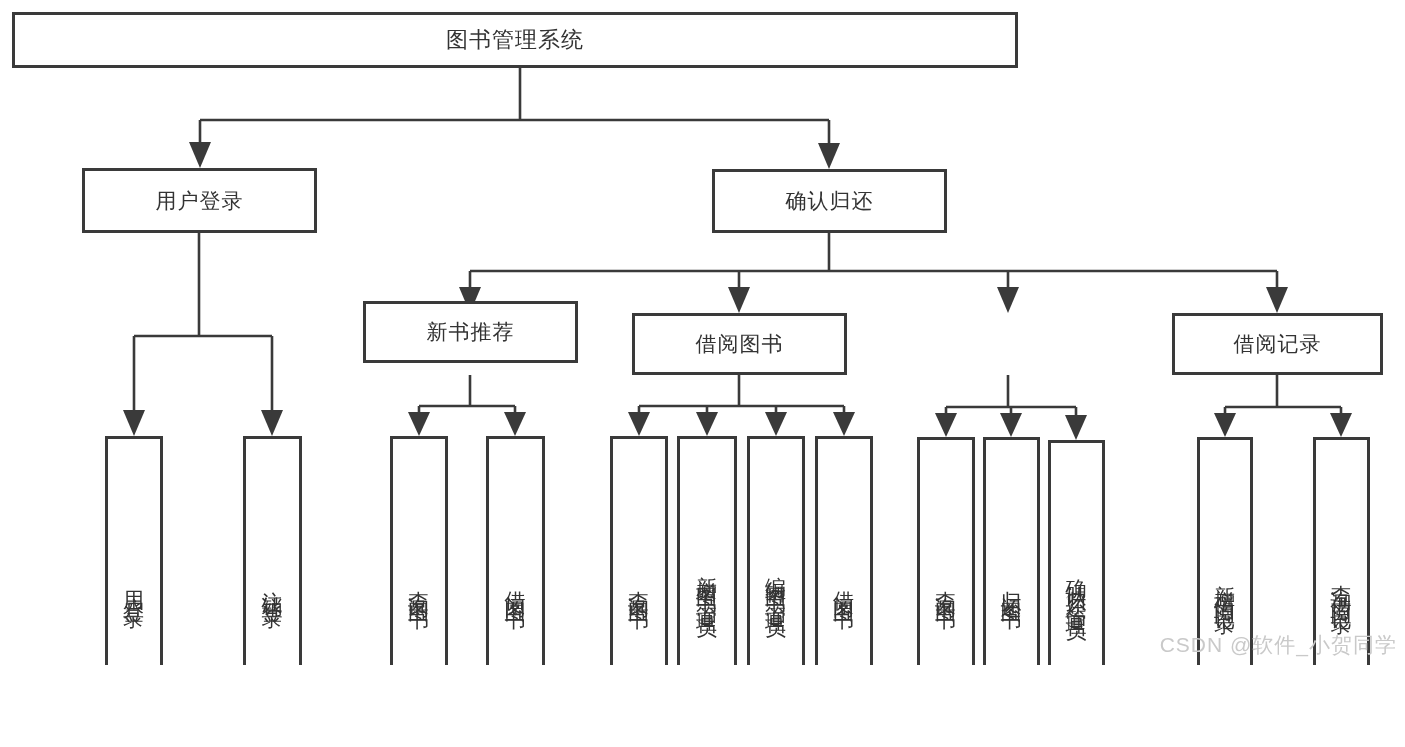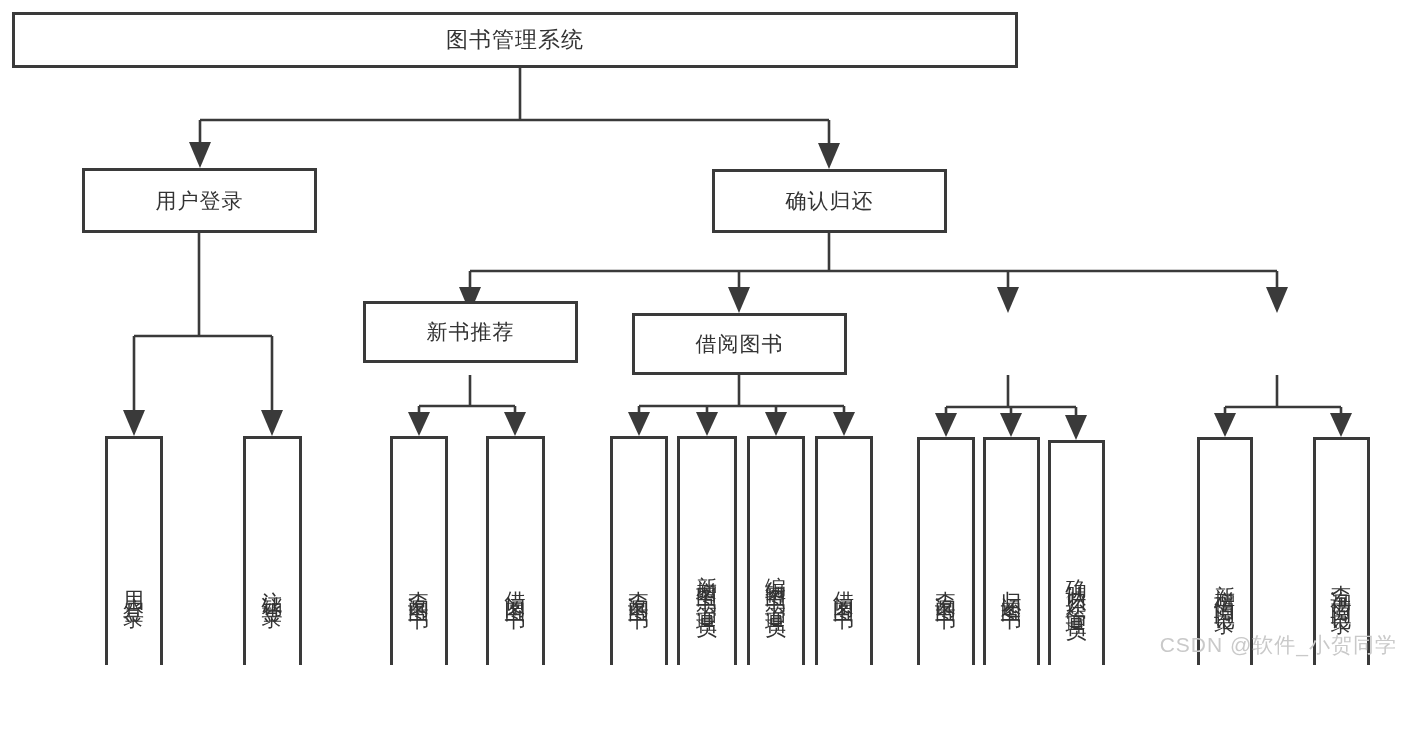--- a/index.html
+++ b/index.html
@@ -139,20 +139,21 @@
       <polygon points="1330,413 1352,413 1341,437"></polygon>
   </svg>
 
   <div class="node hnode rootnode" style="left:12px;top:12px;width:1006px;height:56px">图书管理系统</div>
 
   <div class="node hnode" style="left:82px;top:168px;width:235px;height:65px">用户登录</div>
   <div class="node hnode" style="left:712px;top:169px;width:235px;height:64px">确认归还</div>
 
   <div class="node hnode" style="left:363px;top:301px;width:215px;height:62px">新书推荐</div>
   <div class="node hnode" style="left:632px;top:313px;width:215px;height:62px">借阅图书</div>
+  <div class="node hnode" style="left:1172px;top:313px;width:211px;height:62px">借阅记录</div>
 
   <div class="node leaf" style="left:105px;top:436px;width:58px;height:299px">
     <span class="vtext">用户登录</span>
   </div>
   <div class="node leaf" style="left:243px;top:436px;width:59px;height:299px">
     <span class="vtext">注销登录</span>
   </div>
   <div class="node leaf" style="left:390px;top:436px;width:58px;height:299px">
     <span class="vtext">查询图书</span>
   </div>

